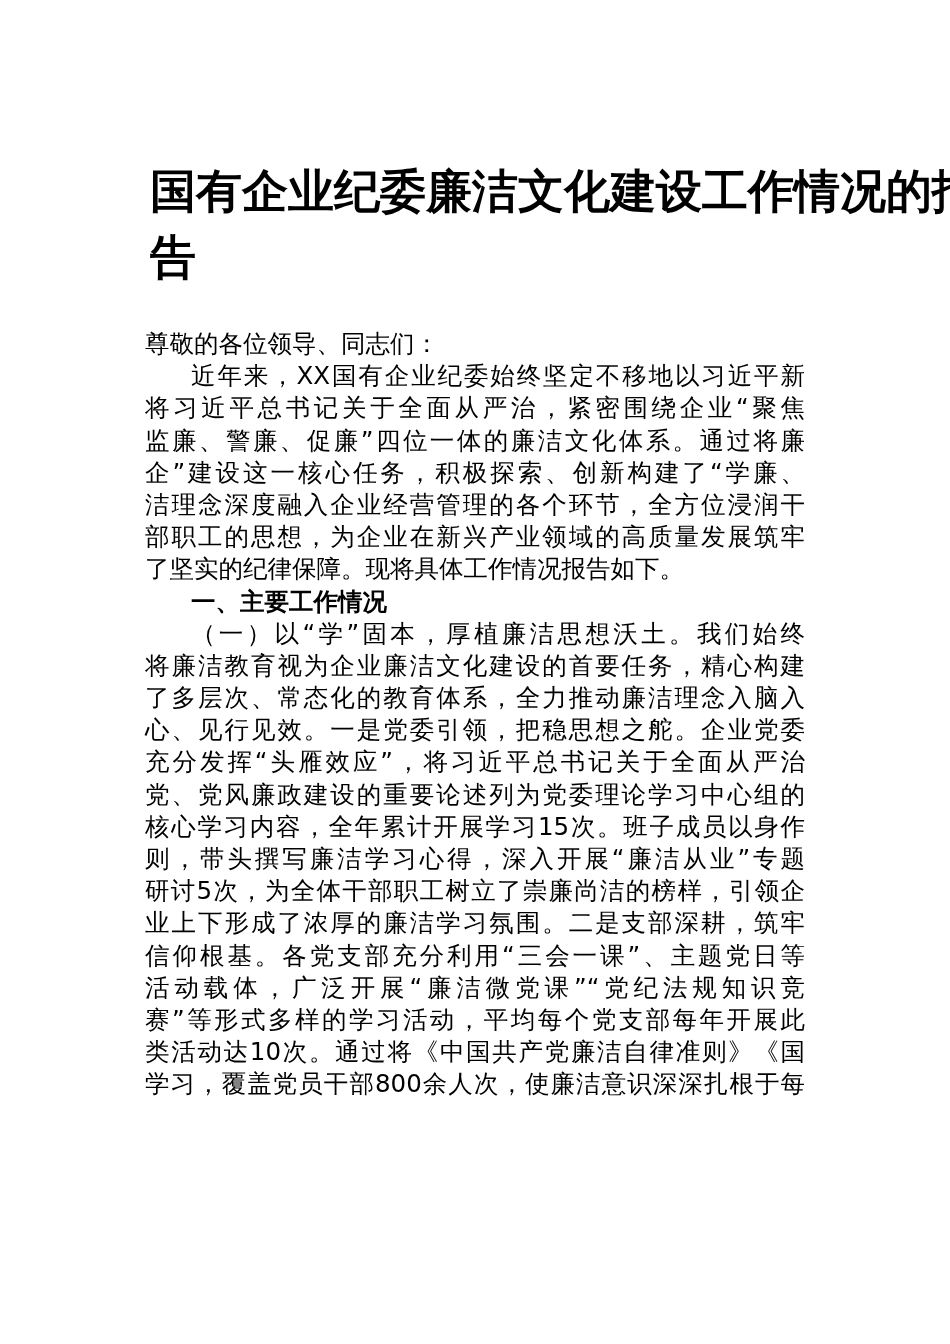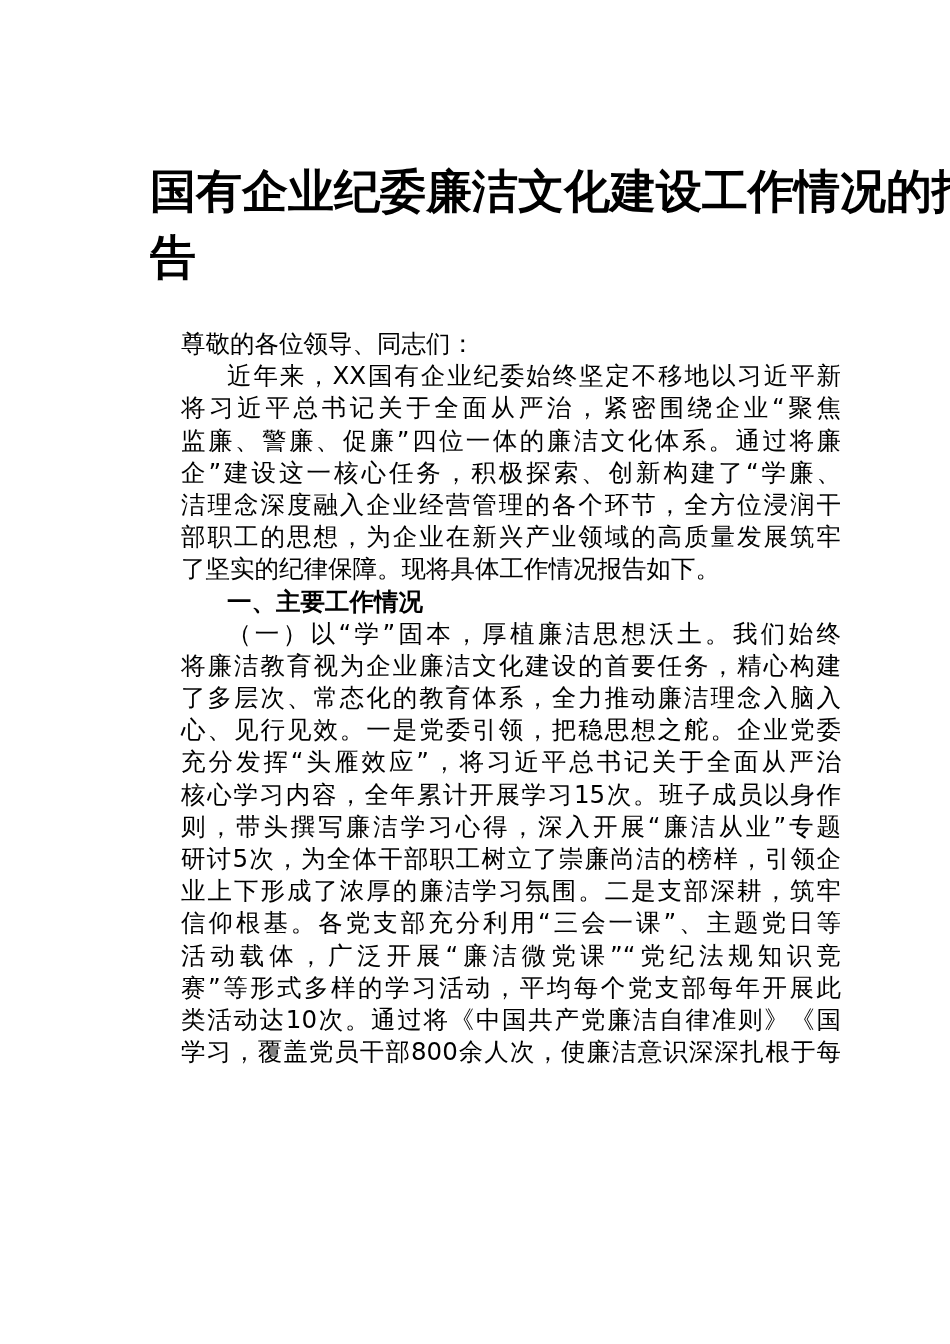--- a/index.html
+++ b/index.html
@@ -8,21 +8,21 @@
     .title {
       position: absolute; left: 150px; width: 650px; top: 158px;
       font-family: "DejaVu Serif", "Liberation Serif", serif;
       font-weight: bold; font-size: 46px; line-height: 66px;
       letter-spacing: 0px;
     }
     .title .t-line { display: block; white-space: nowrap; }
     .body {
       position: absolute; left: 145px; top: 328px; width: 660px;
       font-family: "DejaVu Sans", "Liberation Sans", sans-serif;
-      font-size: 24.5px; line-height: 32.2px; margin-left: 36px;
+      font-size: 24.5px; line-height: 32.2px;
     }
     .line { display: block; white-space: nowrap; height: 32.2px; text-align: justify; text-align-last: justify; }
     .line.last { text-align-last: left; }
     .indent { padding-left: 46px; }
     .heading { font-weight: bold; padding-left: 46px; text-align-last: left; }
   </style>
 </head>
 <body>
 
 <div class="page">
@@ -42,20 +42,21 @@
     <span class="line">部职工的思想，为企业在新兴产业领域的高质量发展筑牢</span>
     <span class="line last">了坚实的纪律保障。现将具体工作情况报告如下。</span>
 
     <span class="line heading">一、主要工作情况</span>
 
     <span class="line indent">（一）以“学”固本，厚植廉洁思想沃土。我们始终</span>
     <span class="line">将廉洁教育视为企业廉洁文化建设的首要任务，精心构建</span>
     <span class="line">了多层次、常态化的教育体系，全力推动廉洁理念入脑入</span>
     <span class="line">心、见行见效。一是党委引领，把稳思想之舵。企业党委</span>
     <span class="line">充分发挥“头雁效应”，将习近平总书记关于全面从严治</span>
+    <span class="line">党、党风廉政建设的重要论述列为党委理论学习中心组的</span>
     <span class="line">核心学习内容，全年累计开展学习15次。班子成员以身作</span>
     <span class="line">则，带头撰写廉洁学习心得，深入开展“廉洁从业”专题</span>
     <span class="line">研讨5次，为全体干部职工树立了崇廉尚洁的榜样，引领企</span>
     <span class="line">业上下形成了浓厚的廉洁学习氛围。二是支部深耕，筑牢</span>
     <span class="line">信仰根基。各党支部充分利用“三会一课”、主题党日等</span>
     <span class="line">活动载体，广泛开展“廉洁微党课”“党纪法规知识竞</span>
     <span class="line">赛”等形式多样的学习活动，平均每个党支部每年开展此</span>
     <span class="line">类活动达10次。通过将《中国共产党廉洁自律准则》《国</span>
     <span class="line">学习，覆盖党员干部800余人次，使廉洁意识深深扎根于每</span>
   </div>

